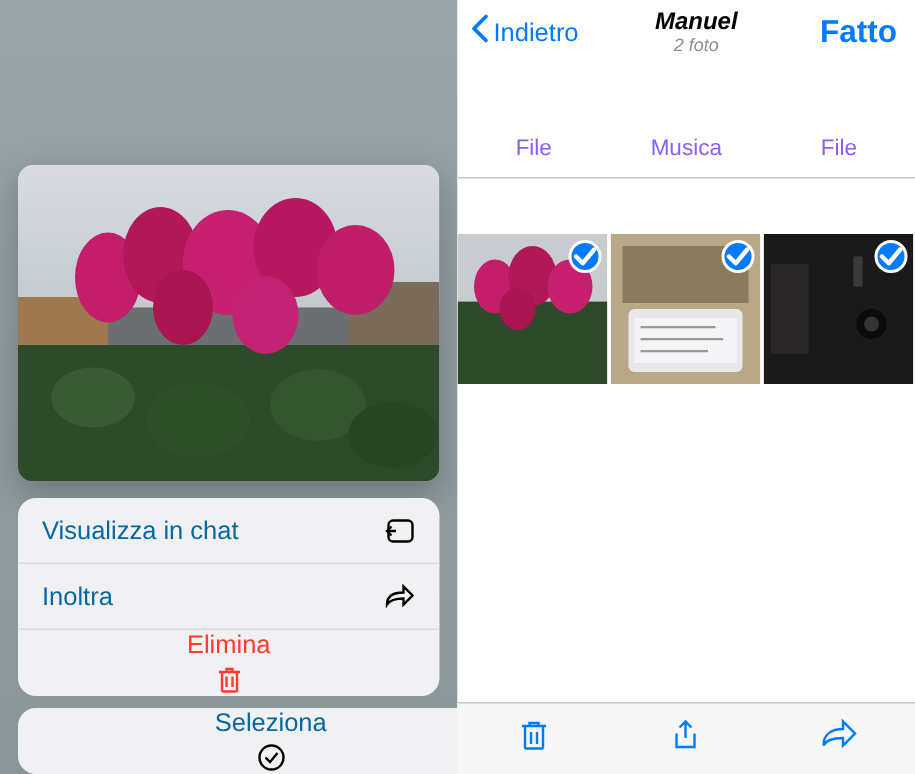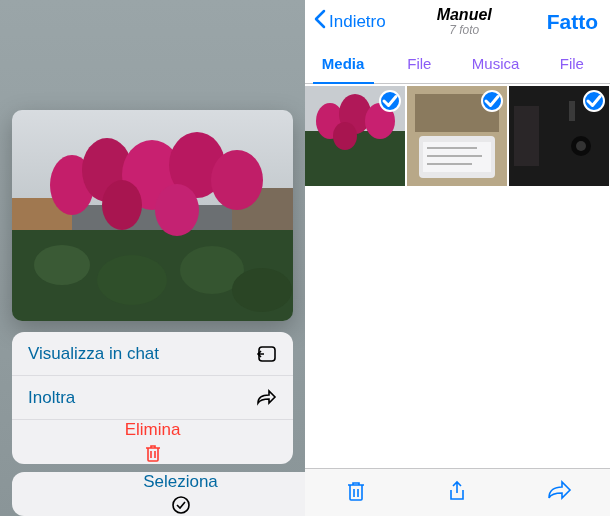--- a/index.html
+++ b/index.html
@@ -61,20 +61,21 @@
     }
     .menu-icon { width: 22px; height: 22px; flex: 0 0 22px; display: flex; align-items: center; justify-content: center; }
 
     .right-panel {
       width: 305px;
       height: 516px;
       background: #fff;
       position: relative;
       display: flex;
       flex-direction: column;
+      gap: 35px;
     }
     .nav-header {
       height: 44px;
       display: flex;
       align-items: center;
       justify-content: space-between;
       padding: 0 8px;
       border-bottom: 0.5px solid rgba(0,0,0,0);
     }
     .back-btn {
@@ -243,27 +244,26 @@
     <div class="back-btn">
       <span>
         <svg width="14" height="20" viewBox="0 0 14 20" fill="none" stroke="#007aff" stroke-width="2.5" stroke-linecap="round" stroke-linejoin="round">
           <path d="M11 2 L3 10 L11 18"></path>
         </svg>
       </span>
       <span>Indietro</span>
     </div>
     <div class="nav-center">
       <div class="nav-title">Manuel</div>
-      <div class="nav-subtitle">7 foto</div>
+      <div class="nav-subtitle">2 foto</div>
     </div>
     <div class="done-btn">Fatto</div>
   </div>
 
   <div class="tabs">
-    <div class="tab active">Media</div>
     <div class="tab">File</div>
     <div class="tab">Musica</div>
     <div class="tab">File</div>
   </div>
 
   <div class="media-grid">
     <div class="thumb">
       <svg viewBox="0 0 100 100">
         <rect width="100" height="45" fill="#c8ccd0"></rect>
         <rect y="45" width="100" height="55" fill="#2d4a2a"></rect>

